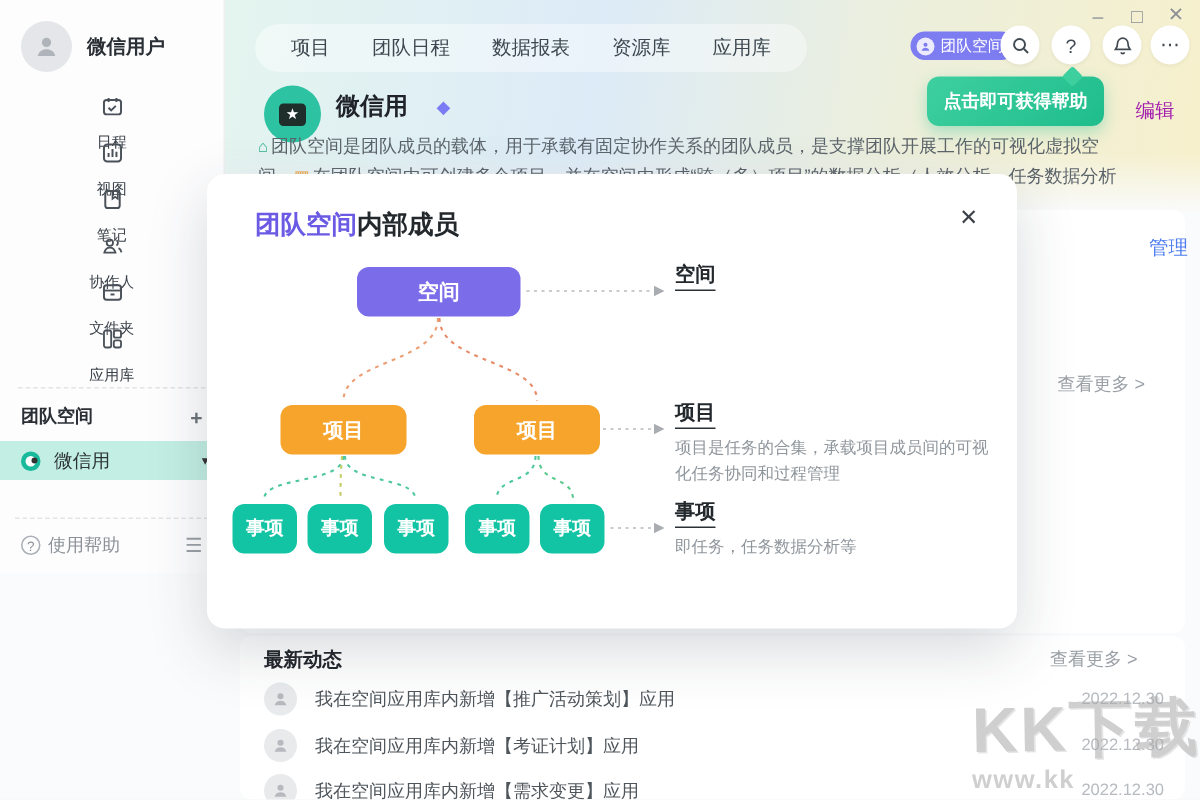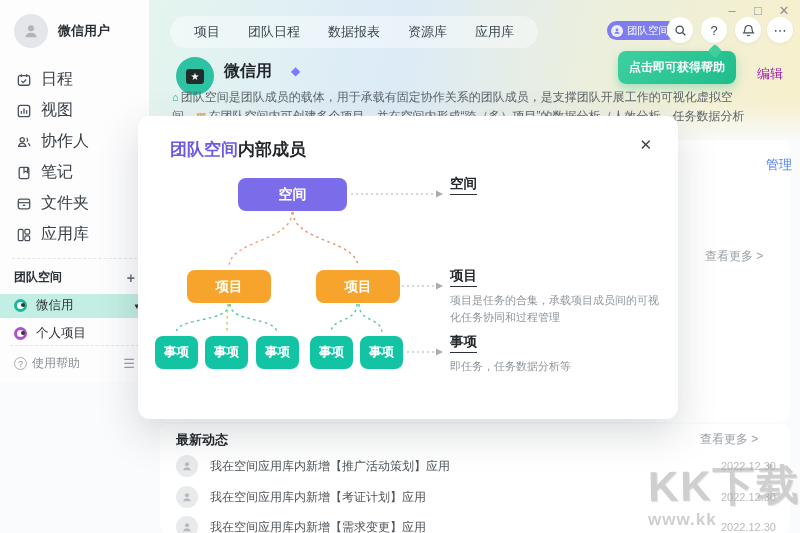--- a/index.html
+++ b/index.html
@@ -18,21 +18,21 @@
     color:#8a9096; font-size:13px; }
   .win-btn { width:16px; height:16px; display:flex; align-items:center; justify-content:center; cursor:default; }
 
   
   .sidebar { position:absolute; left:0; top:0; width:150px; height:382px; background:#fdfdfe;
     border-right:1px solid #efefef; z-index:5; display:flex; flex-direction:column; }
   .user-row { display:flex; align-items:center; gap:10px; padding:14px 14px 10px 14px; }
   .avatar { width:34px; height:34px; border-radius:50%; background:#e4e6e9; display:flex; align-items:center; justify-content:center; }
   .user-name { font-size:13px; color:#2a2f35; font-weight:bold; }
   .nav { padding:6px 0 0 0; }
-  .nav-item { display:flex; align-items:center; gap:10px; height:31px; padding:0 16px; font-size:16px; color:#3a4149; cursor:pointer; }
+  .nav-item { display:flex; align-items:center; gap:10px; height:31px; padding:0 16px; font-size:10px; color:#3a4149; cursor:pointer;flex-direction:column; }
   .nav-item .ic { width:15px; height:15px; display:flex; align-items:center; justify-content:center; }
   .dash-div { border-top:1px dashed #e2e4e6; margin:8px 12px 6px 12px; }
   .team-head { display:flex; align-items:center; justify-content:space-between; padding:4px 14px; font-size:12px; font-weight:bold; color:#2a2f35; }
   .plus { color:#6b7278; font-size:14px; cursor:pointer; }
   .team-item { display:flex; align-items:center; gap:9px; height:26px; padding:0 14px; font-size:12.5px; color:#2e3338; margin-top:4px; cursor:pointer; position:relative; }
   .team-item.active { background:#c2eee3; }
   .ring { width:13px; height:13px; border-radius:50%; background:#fff; border:3px solid #19b99c; position:relative; }
   .ring.purple { border-color:#b04fd2; }
   .ring:after { content:""; position:absolute; width:4px; height:4px; background:#333; border-radius:50%; right:-1px; top:1px; }
   .caret { position:absolute; right:10px; font-size:9px; color:#333; }
@@ -155,35 +155,35 @@
             <svg width="14" height="14" viewBox="0 0 16 16">
               <rect x="1.5" y="1.5" width="13" height="13" rx="2.5" fill="none" stroke="#4a5158" stroke-width="1.5"></rect>
               <path d="M5 11V8M8 11V5M11 11V7" stroke="#4a5158" stroke-width="1.5"></path>
             </svg>
           </span>
         <span>视图</span>
       </div>
       <div class="nav-item">
         <span class="ic">
             <svg width="14" height="14" viewBox="0 0 16 16">
+              <rect x="2.5" y="1.5" width="11" height="13" rx="2" fill="none" stroke="#4a5158" stroke-width="1.5"></rect>
+              <path d="M8 1.5v6l2-1.6 2 1.6v-6" fill="none" stroke="#4a5158" stroke-width="1.3"></path>
+            </svg>
+          </span>
+        <span>笔记</span>
+      </div>
+      <div class="nav-item">
+        <span class="ic">
+            <svg width="14" height="14" viewBox="0 0 16 16">
               <circle cx="6" cy="5.5" r="2.4" fill="none" stroke="#4a5158" stroke-width="1.4"></circle>
               <path d="M1.8 13c.6-2.6 2.3-3.8 4.2-3.8S9.6 10.4 10.2 13z" fill="none" stroke="#4a5158" stroke-width="1.4"></path>
               <path d="M11 3.6a2.3 2.3 0 010 4M12.6 9.6c1.2.5 1.9 1.6 2.2 3.2" fill="none" stroke="#4a5158" stroke-width="1.4"></path>
             </svg>
           </span>
         <span>协作人</span>
-      </div>
-      <div class="nav-item">
-        <span class="ic">
-            <svg width="14" height="14" viewBox="0 0 16 16">
-              <rect x="2.5" y="1.5" width="11" height="13" rx="2" fill="none" stroke="#4a5158" stroke-width="1.5"></rect>
-              <path d="M8 1.5v6l2-1.6 2 1.6v-6" fill="none" stroke="#4a5158" stroke-width="1.3"></path>
-            </svg>
-          </span>
-        <span>笔记</span>
       </div>
       <div class="nav-item">
         <span class="ic">
             <svg width="14" height="14" viewBox="0 0 16 16">
               <rect x="1.5" y="2.5" width="13" height="11" rx="2" fill="none" stroke="#4a5158" stroke-width="1.5"></rect>
               <path d="M1.5 6.5h13" stroke="#4a5158" stroke-width="1.4"></path>
               <path d="M6.5 9.5h3" stroke="#4a5158" stroke-width="1.5"></path>
             </svg>
           </span>
         <span>文件夹</span>
@@ -201,24 +201,20 @@
     </div>
     <div class="dash-div"></div>
     <div class="team-head">
       <span>团队空间</span>
       <span class="plus">+</span>
     </div>
     <div class="team-item active">
       <span class="ring"></span>
       <span>微信用</span>
       <span class="caret">▾</span>
-    </div>
-    <div class="team-item">
-      <span class="ring purple"></span>
-      <span>个人项目</span>
     </div>
     <div class="sb-spacer"></div>
     <div class="sb-footer">
       <span class="help-left">
         <span class="qmark">?</span>
         <span>使用帮助</span>
       </span>
       <span class="burger">☰</span>
     </div>
   </div>

